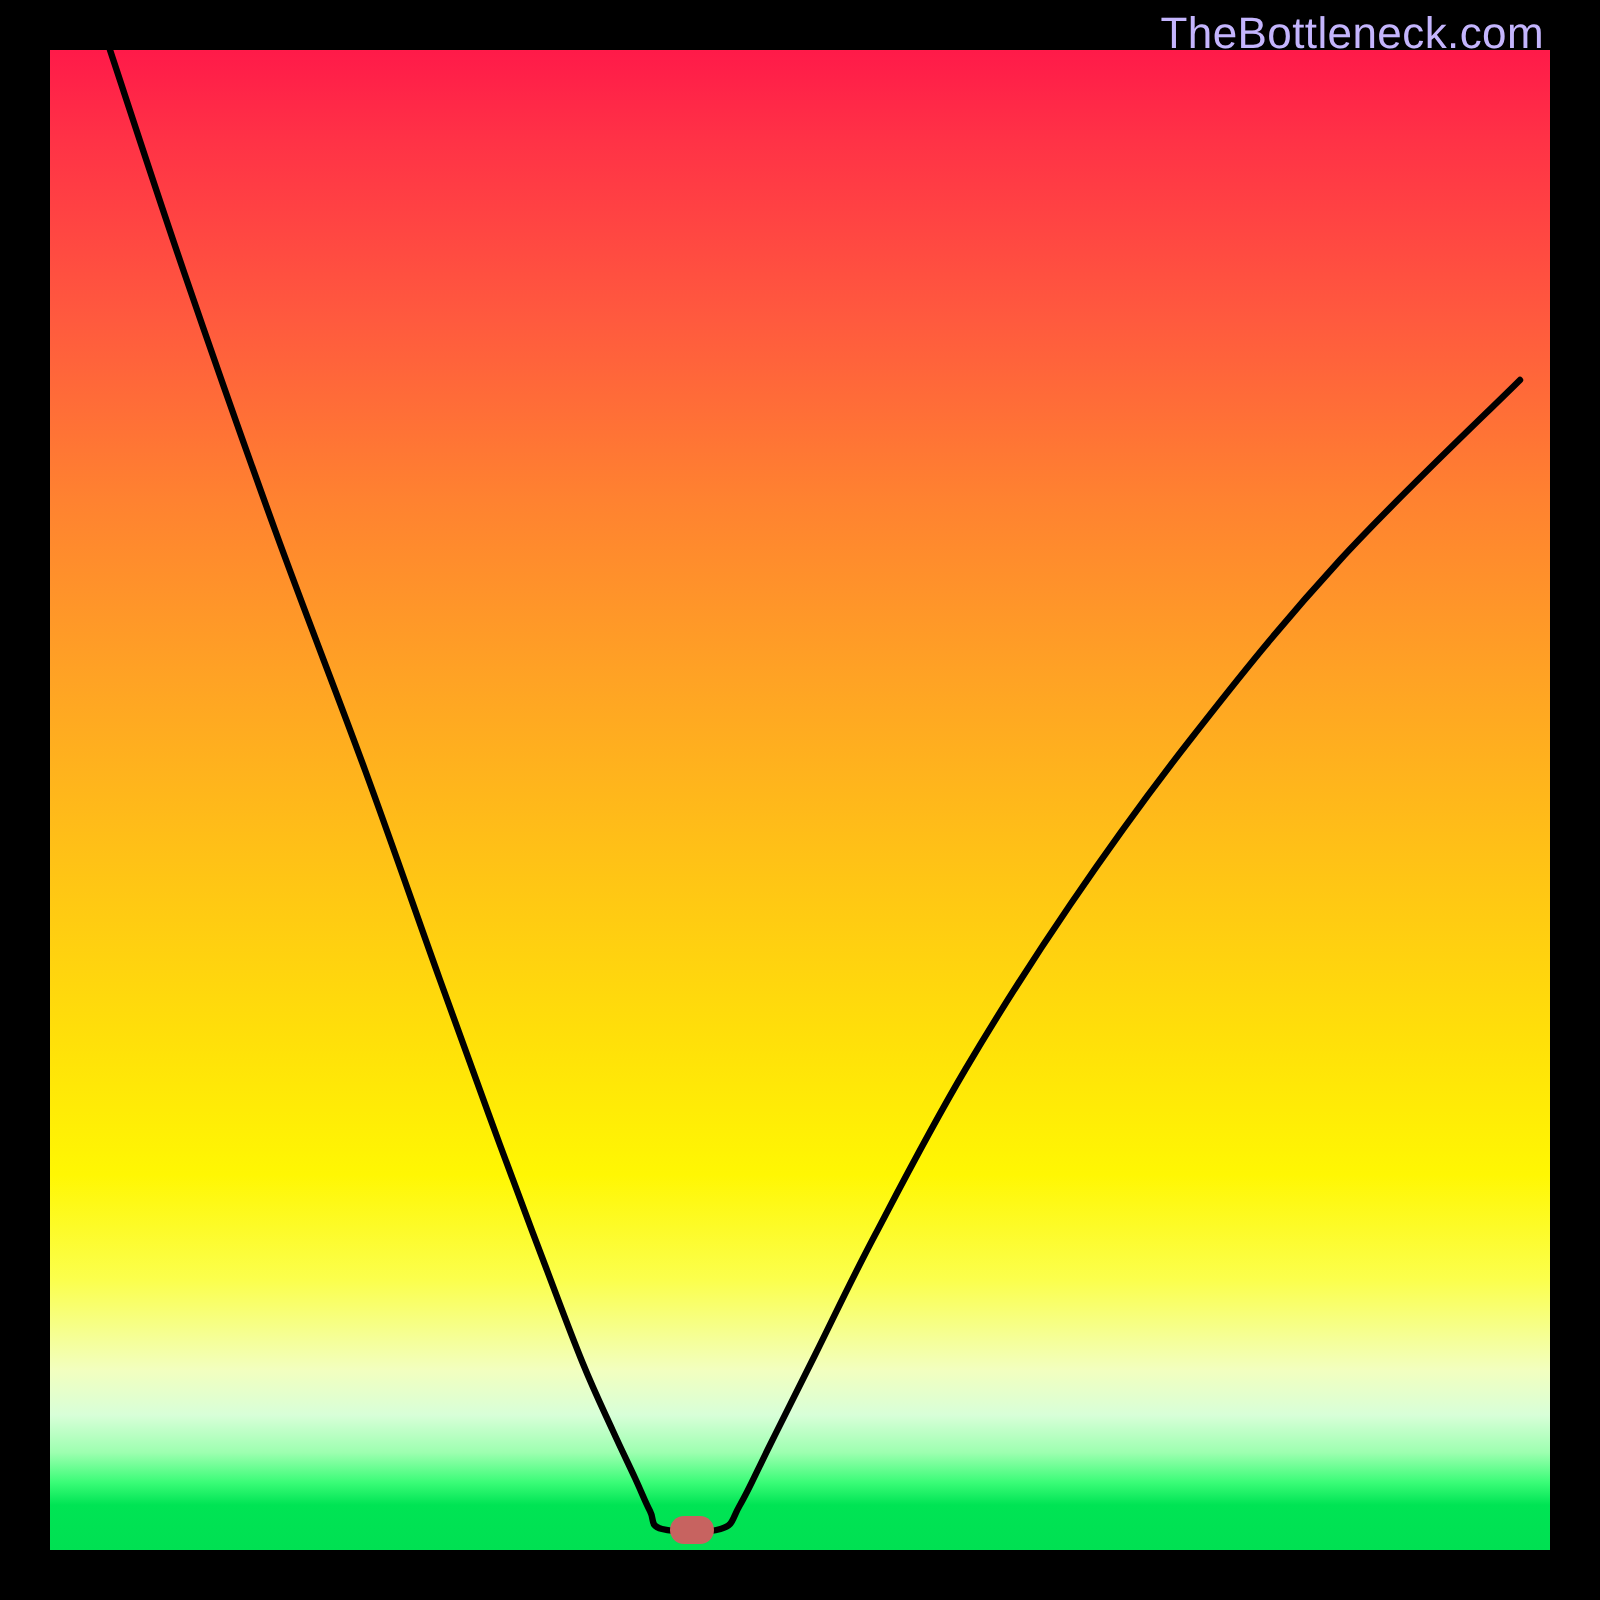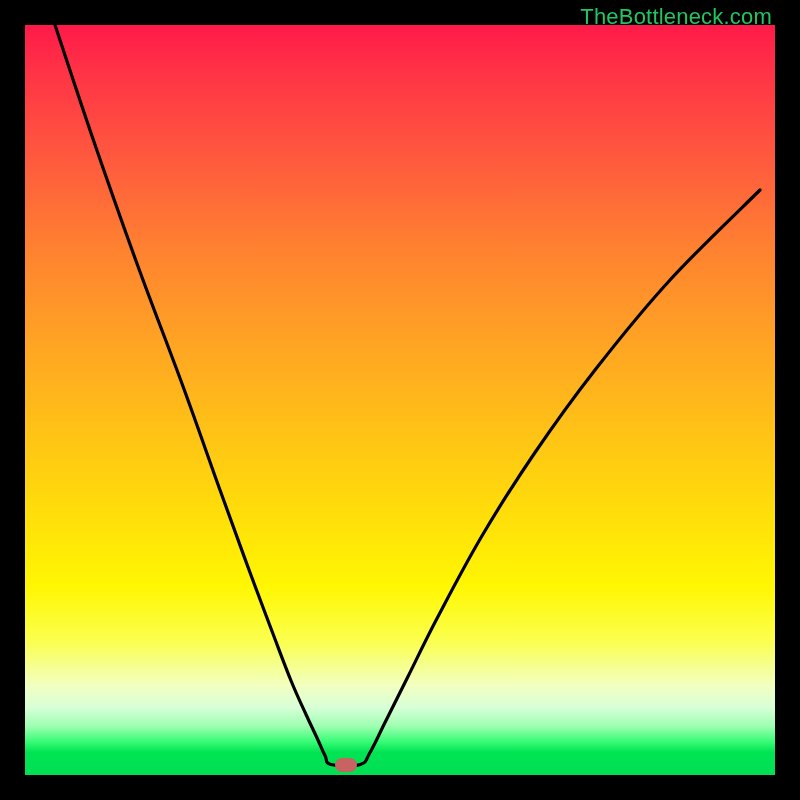--- a/index.html
+++ b/index.html
@@ -42,21 +42,21 @@
       #9dffb0 93.5%,
       #3afc77 95.5%,
       #00e454 97%,
       #00e052 100%
     );
   }
   .watermark {
     position: absolute;
     top: 4px;
     right: 28px;
-    color: #22c55e;
+    color: #c4b5fd;
     font-size: 22px;
     letter-spacing: 0.2px;
     font-weight: 400;
     user-select: none;
   }
   svg.curve {
     position: absolute;
     left: 0;
     top: 0;
     width: 750px;

